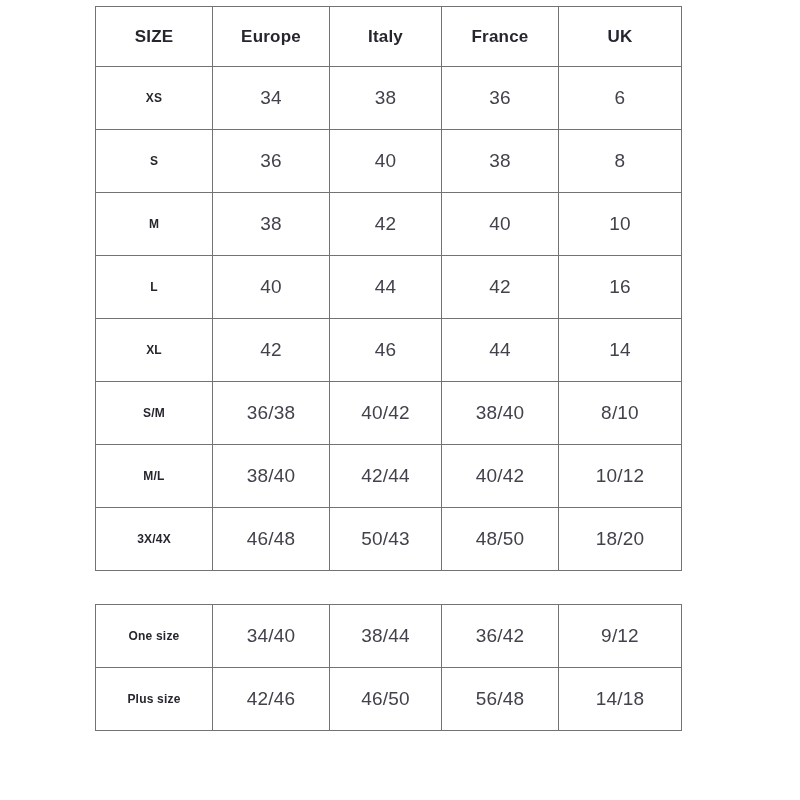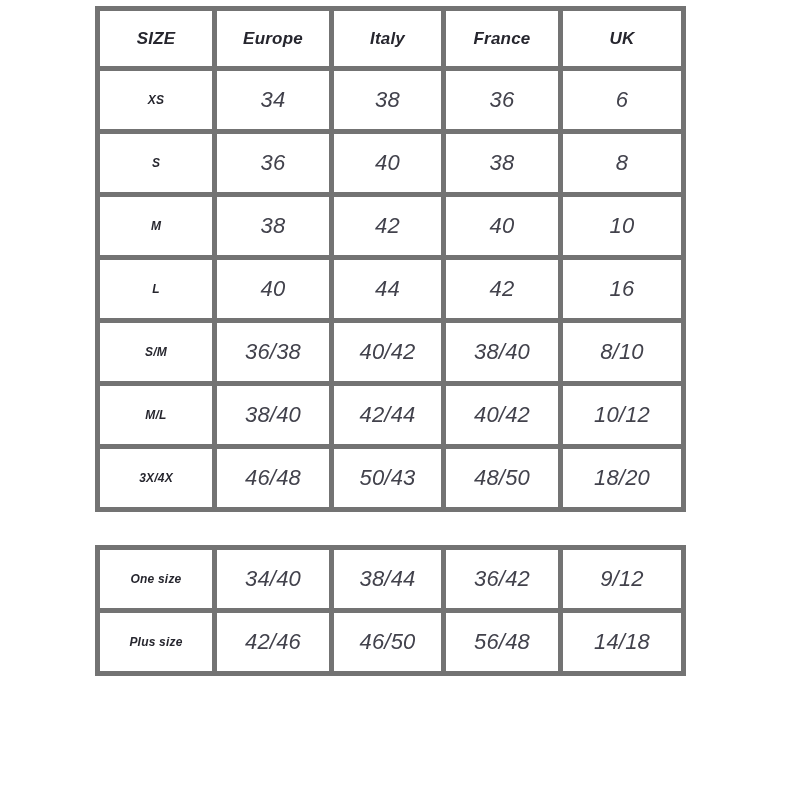--- a/index.html
+++ b/index.html
@@ -19,28 +19,27 @@
     overflow: hidden;
   }
   table.size-table {
     border-collapse: collapse;
     table-layout: fixed;
     width: 586px;
     background: #ffffff;
   }
   table.size-table th,
   table.size-table td {
-    border: 5px solid #737373;
+    border: 1px solid #737373;
     text-align: center;
     vertical-align: middle;
     padding: 0;
     box-sizing: border-box;
     overflow: hidden;
     white-space: nowrap;
-    font-style: italic;
   }
   
   col.c1 { width: 117px; }
   col.c2 { width: 117px; }
   col.c3 { width: 112px; }
   col.c4 { width: 117px; }
   col.c5 { width: 123px; }
 
   tr.header-row { height: 60px; }
   tr.data-row   { height: 63px; }
@@ -51,21 +50,21 @@
     color: #26262e;
     letter-spacing: 0.2px;
   }
   td.row-label {
     font-size: 12px;
     font-weight: 700;
     color: #26262e;
     letter-spacing: 0.2px;
   }
   td.data-cell {
-    font-size: 22px;
+    font-size: 19px;
     font-weight: 400;
     color: #42424c;
     letter-spacing: 0.2px;
   }
   .table-gap { height: 33px; }
 </style>
 </head>
 <body>
 
 <div class="page">
@@ -110,20 +109,27 @@
         <td class="data-cell">10</td>
       </tr>
       <tr class="data-row">
         <td class="row-label">L</td>
         <td class="data-cell">40</td>
         <td class="data-cell">44</td>
         <td class="data-cell">42</td>
         <td class="data-cell">16</td>
       </tr>
       <tr class="data-row">
+        <td class="row-label">XL</td>
+        <td class="data-cell">42</td>
+        <td class="data-cell">46</td>
+        <td class="data-cell">44</td>
+        <td class="data-cell">14</td>
+      </tr>
+      <tr class="data-row">
         <td class="row-label">S/M</td>
         <td class="data-cell">36/38</td>
         <td class="data-cell">40/42</td>
         <td class="data-cell">38/40</td>
         <td class="data-cell">8/10</td>
       </tr>
       <tr class="data-row">
         <td class="row-label">M/L</td>
         <td class="data-cell">38/40</td>
         <td class="data-cell">42/44</td>

